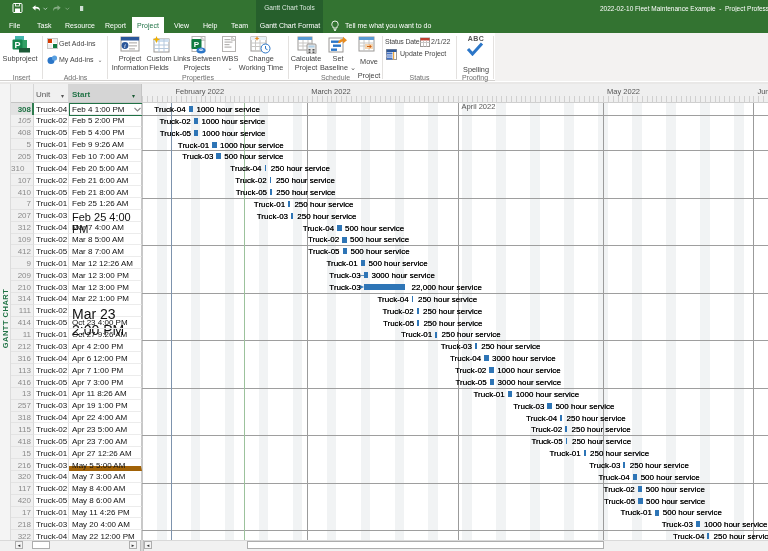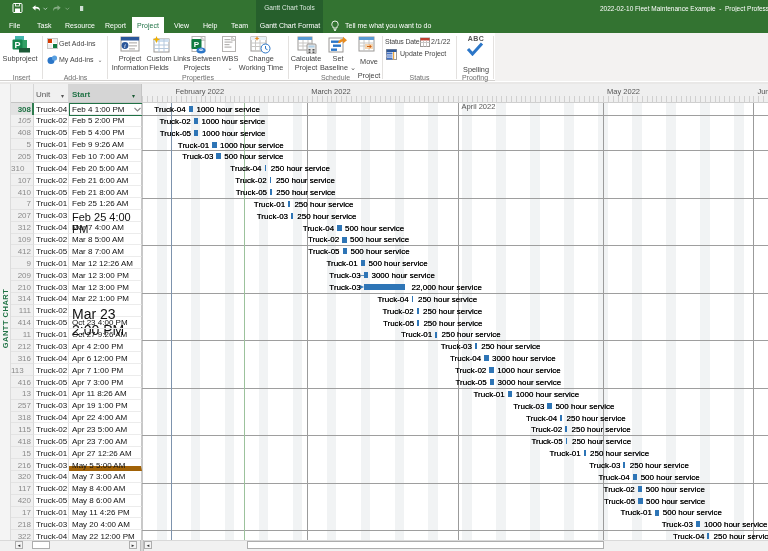--- a/index.html
+++ b/index.html
@@ -262,21 +262,21 @@
 <div class="abs" style="left:69px;top:316.66px;width:73px;height:11.87px;border-right:1px solid #c8c8c8;border-bottom:1px solid #ececec;font-size:8px;color:#111;padding:1.5px 0 0 3px;">Oct 23 4:00 PM</div>
 <div class="abs" style="left:11px;top:328.53px;width:23px;height:11.87px;background:#f0f0f0;border-right:1px solid #d6d6d6;border-bottom:1px solid #e3e3e3;font-size:8px;color:#8a8a8a;font-weight:normal;text-align:right;padding:1.5px 2px 0 0;">11</div>
 <div class="abs" style="left:34px;top:328.53px;width:35px;height:11.87px;border-right:1px solid #e4e4e4;border-bottom:1px solid #ececec;font-size:8px;color:#111;padding:1.5px 0 0 2px;">Truck-01</div>
 <div class="abs" style="left:69px;top:328.53px;width:73px;height:11.87px;border-right:1px solid #c8c8c8;border-bottom:1px solid #ececec;font-size:8px;color:#111;padding:1.5px 0 0 3px;">Oct 27 9:26 AM</div>
 <div class="abs" style="left:11px;top:340.40px;width:23px;height:11.87px;background:#f0f0f0;border-right:1px solid #d6d6d6;border-bottom:1px solid #e3e3e3;font-size:8px;color:#8a8a8a;font-weight:normal;text-align:right;padding:1.5px 2px 0 0;">212</div>
 <div class="abs" style="left:34px;top:340.40px;width:35px;height:11.87px;border-right:1px solid #e4e4e4;border-bottom:1px solid #ececec;font-size:8px;color:#111;padding:1.5px 0 0 2px;">Truck-03</div>
 <div class="abs" style="left:69px;top:340.40px;width:73px;height:11.87px;border-right:1px solid #c8c8c8;border-bottom:1px solid #ececec;font-size:8px;color:#111;padding:1.5px 0 0 3px;">Apr 4 2:00 PM</div>
 <div class="abs" style="left:11px;top:352.27px;width:23px;height:11.87px;background:#f0f0f0;border-right:1px solid #d6d6d6;border-bottom:1px solid #e3e3e3;font-size:8px;color:#8a8a8a;font-weight:normal;text-align:right;padding:1.5px 2px 0 0;">316</div>
 <div class="abs" style="left:34px;top:352.27px;width:35px;height:11.87px;border-right:1px solid #e4e4e4;border-bottom:1px solid #ececec;font-size:8px;color:#111;padding:1.5px 0 0 2px;">Truck-04</div>
 <div class="abs" style="left:69px;top:352.27px;width:73px;height:11.87px;border-right:1px solid #c8c8c8;border-bottom:1px solid #ececec;font-size:8px;color:#111;padding:1.5px 0 0 3px;">Apr 6 12:00 PM</div>
-<div class="abs" style="left:11px;top:364.14px;width:23px;height:11.87px;background:#f0f0f0;border-right:1px solid #d6d6d6;border-bottom:1px solid #e3e3e3;font-size:8px;color:#8a8a8a;font-weight:normal;text-align:left;padding:1.5px 2px 0 0;">113</div>
+<div class="abs" style="left:11px;top:364.14px;width:23px;height:11.87px;background:#f0f0f0;border-right:1px solid #d6d6d6;border-bottom:1px solid #e3e3e3;font-size:8px;color:#8a8a8a;font-weight:normal;text-align:right;padding:1.5px 2px 0 0;">113</div>
 <div class="abs" style="left:34px;top:364.14px;width:35px;height:11.87px;border-right:1px solid #e4e4e4;border-bottom:1px solid #ececec;font-size:8px;color:#111;padding:1.5px 0 0 2px;">Truck-02</div>
 <div class="abs" style="left:69px;top:364.14px;width:73px;height:11.87px;border-right:1px solid #c8c8c8;border-bottom:1px solid #ececec;font-size:8px;color:#111;padding:1.5px 0 0 3px;">Apr 7 1:00 PM</div>
 <div class="abs" style="left:11px;top:376.01px;width:23px;height:11.87px;background:#f0f0f0;border-right:1px solid #d6d6d6;border-bottom:1px solid #e3e3e3;font-size:8px;color:#8a8a8a;font-weight:normal;text-align:right;padding:1.5px 2px 0 0;">416</div>
 <div class="abs" style="left:34px;top:376.01px;width:35px;height:11.87px;border-right:1px solid #e4e4e4;border-bottom:1px solid #ececec;font-size:8px;color:#111;padding:1.5px 0 0 2px;">Truck-05</div>
 <div class="abs" style="left:69px;top:376.01px;width:73px;height:11.87px;border-right:1px solid #c8c8c8;border-bottom:1px solid #ececec;font-size:8px;color:#111;padding:1.5px 0 0 3px;">Apr 7 3:00 PM</div>
 <div class="abs" style="left:11px;top:387.88px;width:23px;height:11.87px;background:#f0f0f0;border-right:1px solid #d6d6d6;border-bottom:1px solid #e3e3e3;font-size:8px;color:#8a8a8a;font-weight:normal;text-align:right;padding:1.5px 2px 0 0;">13</div>
 <div class="abs" style="left:34px;top:387.88px;width:35px;height:11.87px;border-right:1px solid #e4e4e4;border-bottom:1px solid #ececec;font-size:8px;color:#111;padding:1.5px 0 0 2px;">Truck-01</div>
 <div class="abs" style="left:69px;top:387.88px;width:73px;height:11.87px;border-right:1px solid #c8c8c8;border-bottom:1px solid #ececec;font-size:8px;color:#111;padding:1.5px 0 0 3px;">Apr 11 8:26 AM</div>
 <div class="abs" style="left:11px;top:399.75px;width:23px;height:11.87px;background:#f0f0f0;border-right:1px solid #d6d6d6;border-bottom:1px solid #e3e3e3;font-size:8px;color:#8a8a8a;font-weight:normal;text-align:right;padding:1.5px 2px 0 0;">257</div>
 <div class="abs" style="left:34px;top:399.75px;width:35px;height:11.87px;border-right:1px solid #e4e4e4;border-bottom:1px solid #ececec;font-size:8px;color:#111;padding:1.5px 0 0 2px;">Truck-03</div>

